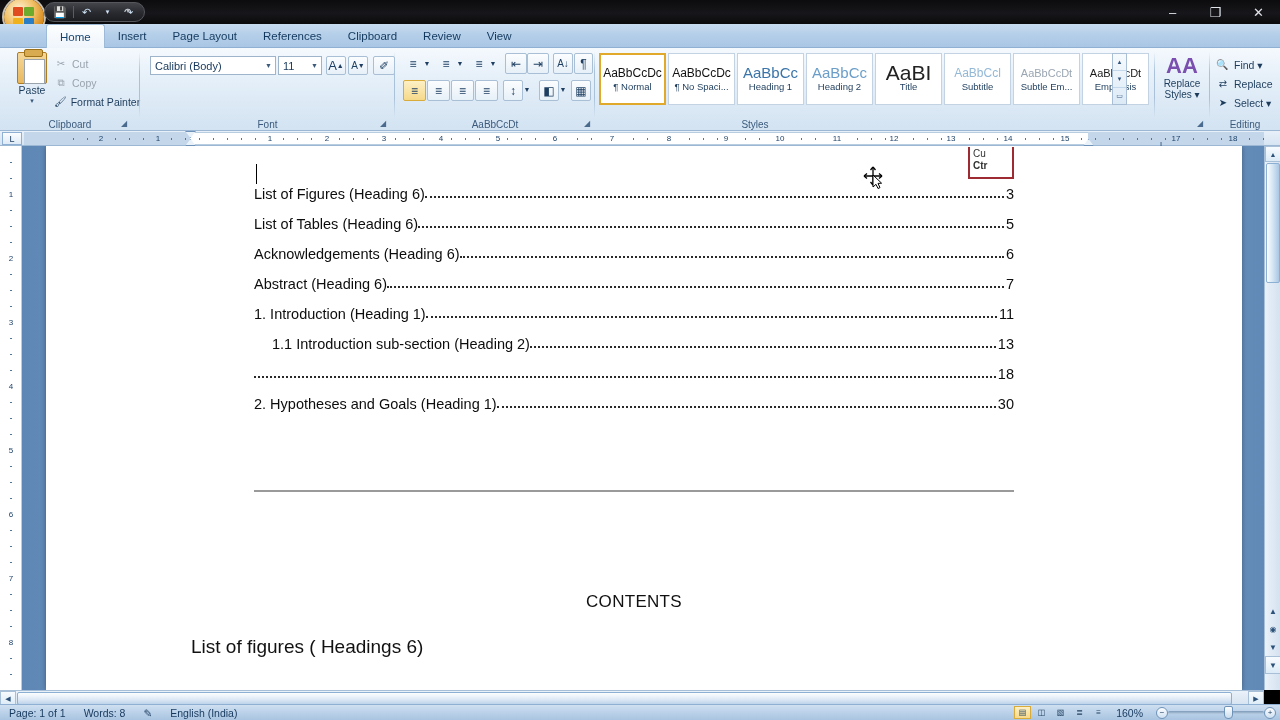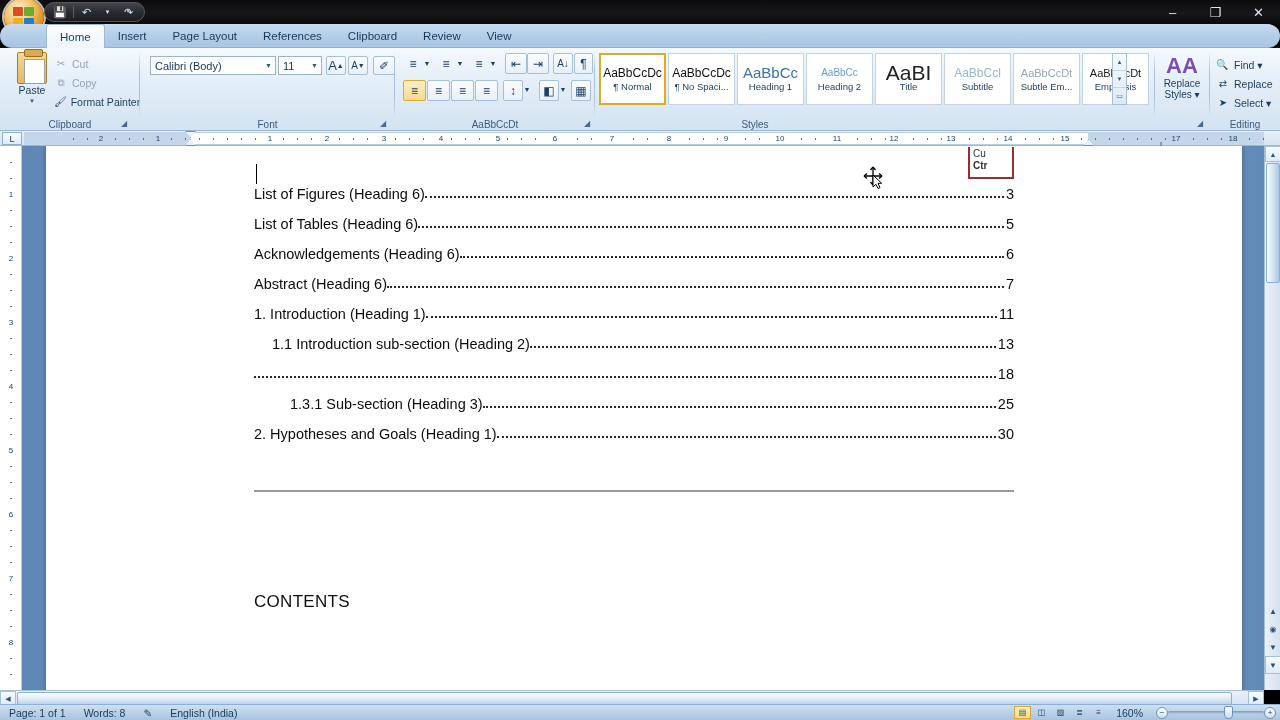--- a/index.html
+++ b/index.html
@@ -50,21 +50,20 @@
   .winbtns div {
     width: 43px; height: 24px; display: flex; align-items: center; justify-content: center;
     color: #dfe3ea; font-size: 13px;
   }
 
   
   .tabstrip {
     position: absolute; top: 24px; left: 0; width: 1280px; height: 24px;
     background: linear-gradient(180deg,#c8dcf0 0%,#b5cfe9 45%,#a9c6e4 100%);
     border-bottom: 1px solid #8fb0d2;
-    border-radius: 12px;
   }
   .tabstrip .tabs { position: absolute; left: 46px; top: 0; display: flex; height: 24px; }
   .tab {
     height: 24px; padding: 0 13px; display: flex; align-items: center;
     font-size: 11.5px; color: #13395e; white-space: nowrap;
   }
   .tab.active {
     background: linear-gradient(180deg,#fdfefe 0%,#eef5fb 100%);
     border: 1px solid #9dbbd8; border-bottom: none;
     border-radius: 3px 3px 0 0; color: #16456f; font-weight: normal;
@@ -209,21 +208,21 @@
     flex:1; border-bottom: 2px dotted #2a2a2a; margin: 0 0 4px 0; height: 11px;
   }
   .toc-num { white-space:nowrap; padding-left:2px; }
   .toc-row.i1 .toc-title { padding-left: 18px; }
   .toc-row.i2 .toc-title { padding-left: 36px; }
   .toc-rule { position:absolute; left:208px; top:344px; width:760px; height:0; border-top:2px solid #9a9a9a; }
 
   .caret { position:absolute; left:210px; top:18px; width:1px; height:20px; background:#000; }
 
   .contents-head {
-    position:absolute; left:208px; top:446px; width:760px; 
+    position:absolute; left:208px; top:446px; width:760px; text-align:center;
     font-size:17px; color:#111; letter-spacing:.3px;
   }
   .list-fig {
     position:absolute; left:145px; top:490px; font-size:19px; color:#111;
   }
 
   
   .cursor { position:absolute; left:862px; top:166px; width:24px; height:24px; pointer-events:none; }
 
   
@@ -432,21 +431,21 @@
           </div>
           <div class="style-tile">
             <div class="style-sample" style="color: rgb(17, 17, 17); font-size: 12px;">AaBbCcDc</div>
             <div class="style-name">¶ No Spaci...</div>
           </div>
           <div class="style-tile">
             <div class="style-sample" style="color: rgb(58, 116, 168); font-size: 15px;">AaBbCс</div>
             <div class="style-name">Heading 1</div>
           </div>
           <div class="style-tile">
-            <div class="style-sample" style="color: rgb(106, 158, 201); font-size: 10px;">AaBbCc</div>
+            <div class="style-sample" style="color: rgb(106, 158, 201); font-size: 15px;">AaBbCc</div>
             <div class="style-name">Heading 2</div>
           </div>
           <div class="style-tile">
             <div class="style-sample" style="color: rgb(34, 34, 34); font-size: 21px;">AaBI</div>
             <div class="style-name">Title</div>
           </div>
           <div class="style-tile">
             <div class="style-sample" style="color: rgb(147, 184, 214); font-size: 12px;">AaBbCcl</div>
             <div class="style-name">Subtitle</div>
           </div>
@@ -658,33 +657,29 @@
           </div>
           <div class="toc-row i1">
             <span class="toc-title">1.1 Introduction sub-section (Heading 2)</span>
             <span class="toc-leader"></span>
             <span class="toc-num">13</span>
           </div>
           <div class="toc-row i1">
             <span class="toc-leader"></span>
             <span class="toc-num">18</span>
           </div>
-          <div class="toc-row i2">
-            <span class="toc-title">1.3.1 Sub-section (Heading 3)</span>
-            <span class="toc-leader"></span>
-            <span class="toc-num">25</span>
-          </div>
           <div class="toc-row i0">
             <span class="toc-title">2. Hypotheses and Goals (Heading 1)</span>
             <span class="toc-leader"></span>
             <span class="toc-num">30</span>
           </div>
         </div>
       <div class="toc-rule"></div>
       <div class="contents-head">CONTENTS</div>
+      <div class="list-fig">List of figures ( Headings 6)</div>
     </div>
   </div>
 
   <div class="tooltip-frag">
     <div>Cu</div>
     <div style="font-weight:bold">Ctr</div>
   </div>
 
   <div class="cursor">
     <svg width="24" height="24" viewBox="0 0 24 24">

